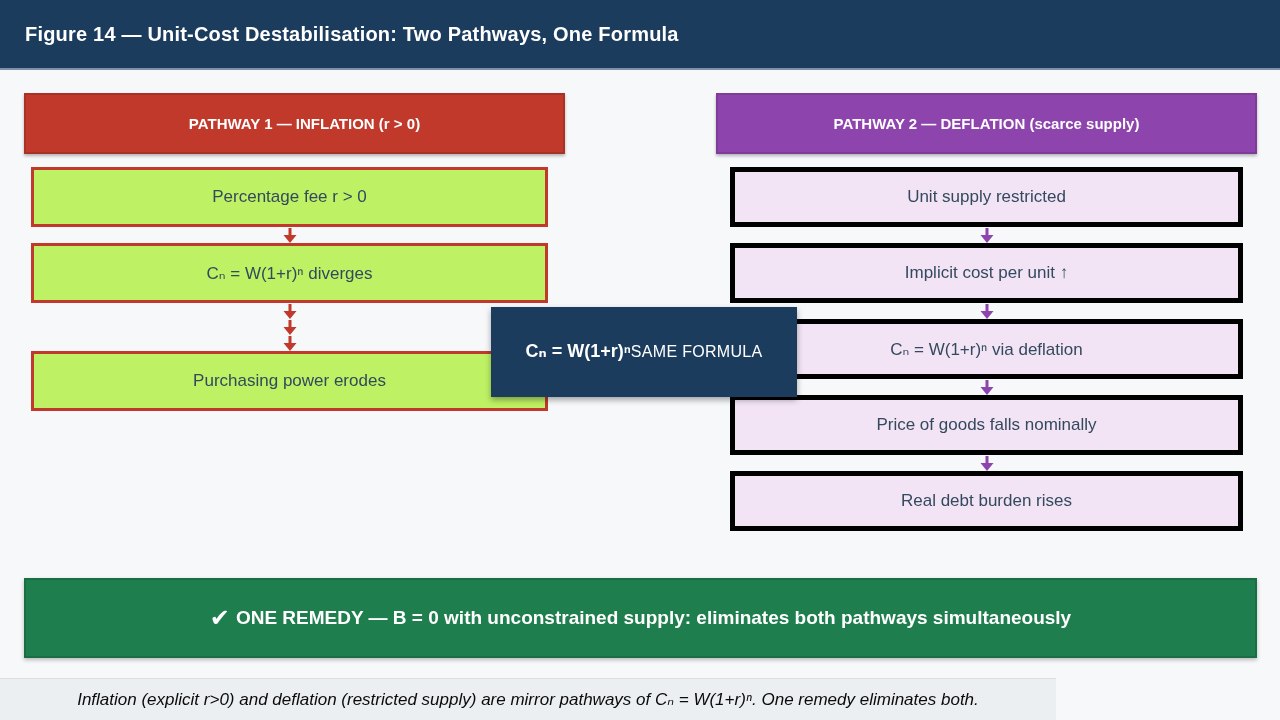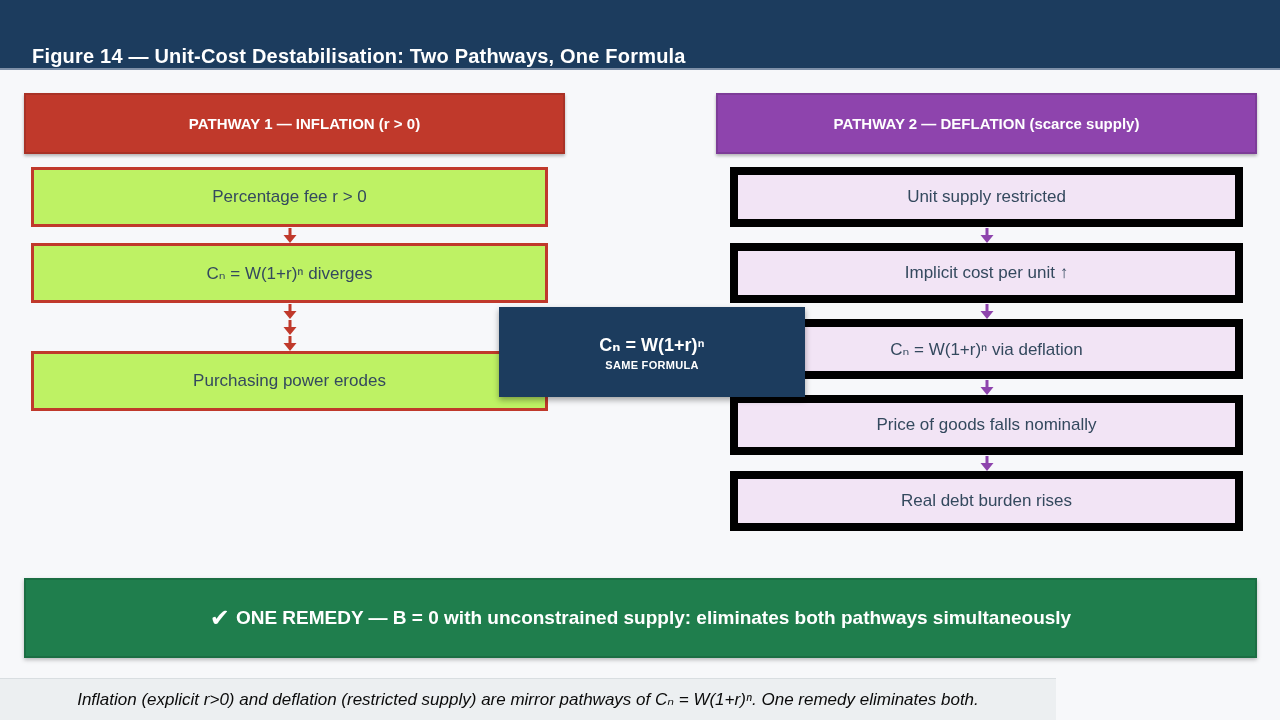--- a/index.html
+++ b/index.html
@@ -9,22 +9,22 @@
     background: #f7f8fa;
     font-family: "Liberation Sans", "DejaVu Sans", sans-serif;
     overflow: hidden;
   }
 
   
   .titlebar {
     position: absolute; left: 0; top: 0; width: 1280px; height: 70px;
     background: #1c3c5e;
     border-bottom: 2px solid #7e90a8;
-    display: flex; align-items: flex-end;
-    padding-left: 32px;
+    display: flex; align-items: center;
+    padding-left: 25px;
   }
   .titlebar span {
     color: #ffffff; font-size: 20px; font-weight: bold; letter-spacing: 0.2px;
   }
 
   
   .column { position: absolute; top: 93px; width: 541px; }
   .col-left  { left: 24px; }
   .col-right { left: 716px; }
 
@@ -42,38 +42,38 @@
   .col-left  .steps { margin-left: 7px;  margin-right: 17px; }
   .col-right .steps { margin-left: 14px; margin-right: 14px; }
 
   .step {
     height: 60px;
     display: flex; align-items: center; justify-content: center;
     font-size: 17px; color: #34495e;
     text-align: center;
   }
   .red-step    { background: #bef264; border: 3px solid #c0392b; }
-  .purple-step { background: #f2e4f5; border: 8px solid #000000; }
+  .purple-step { background: #f2e4f5; border: 5px solid #000000; }
 
   .arrow-gap {
     height: 16px;
     display: flex; align-items: center; justify-content: center;
   }
 
   
   .center-box {
     position: absolute; left: 491px; top: 307px; width: 306px; height: 90px;
     background: #1c3c5e;
     box-shadow: 0 3px 6px rgba(0,0,0,0.35);
     z-index: 5;
-    display: flex; flex-direction: column; align-items: center; justify-content: center;
-    color: #ffffff; text-align: center; margin-left: 8px;
+    display: flex; flex-direction: row; align-items: center; justify-content: center;
+    color: #ffffff; text-align: center;
   }
   .center-box .cb-line1 { font-size: 18px; font-weight: bold; margin-bottom: 3px; }
-  .center-box .cb-line2 { font-size: 11px; font-weight: bold; letter-spacing: 0.3px; }
+  .center-box .cb-line2 { font-size: 16px; font-weight: normal; letter-spacing: 0.3px; }
 
   
   .remedy-banner {
     position: absolute; left: 24px; top: 578px; width: 1233px; height: 80px;
     background: #1f7e4d;
     border: 2px solid #1b6e43;
     box-shadow: 0 2px 4px rgba(0,0,0,0.25);
     display: flex; align-items: center; justify-content: center;
     color: #ffffff; font-size: 19px; font-weight: bold;
     text-align: center;

